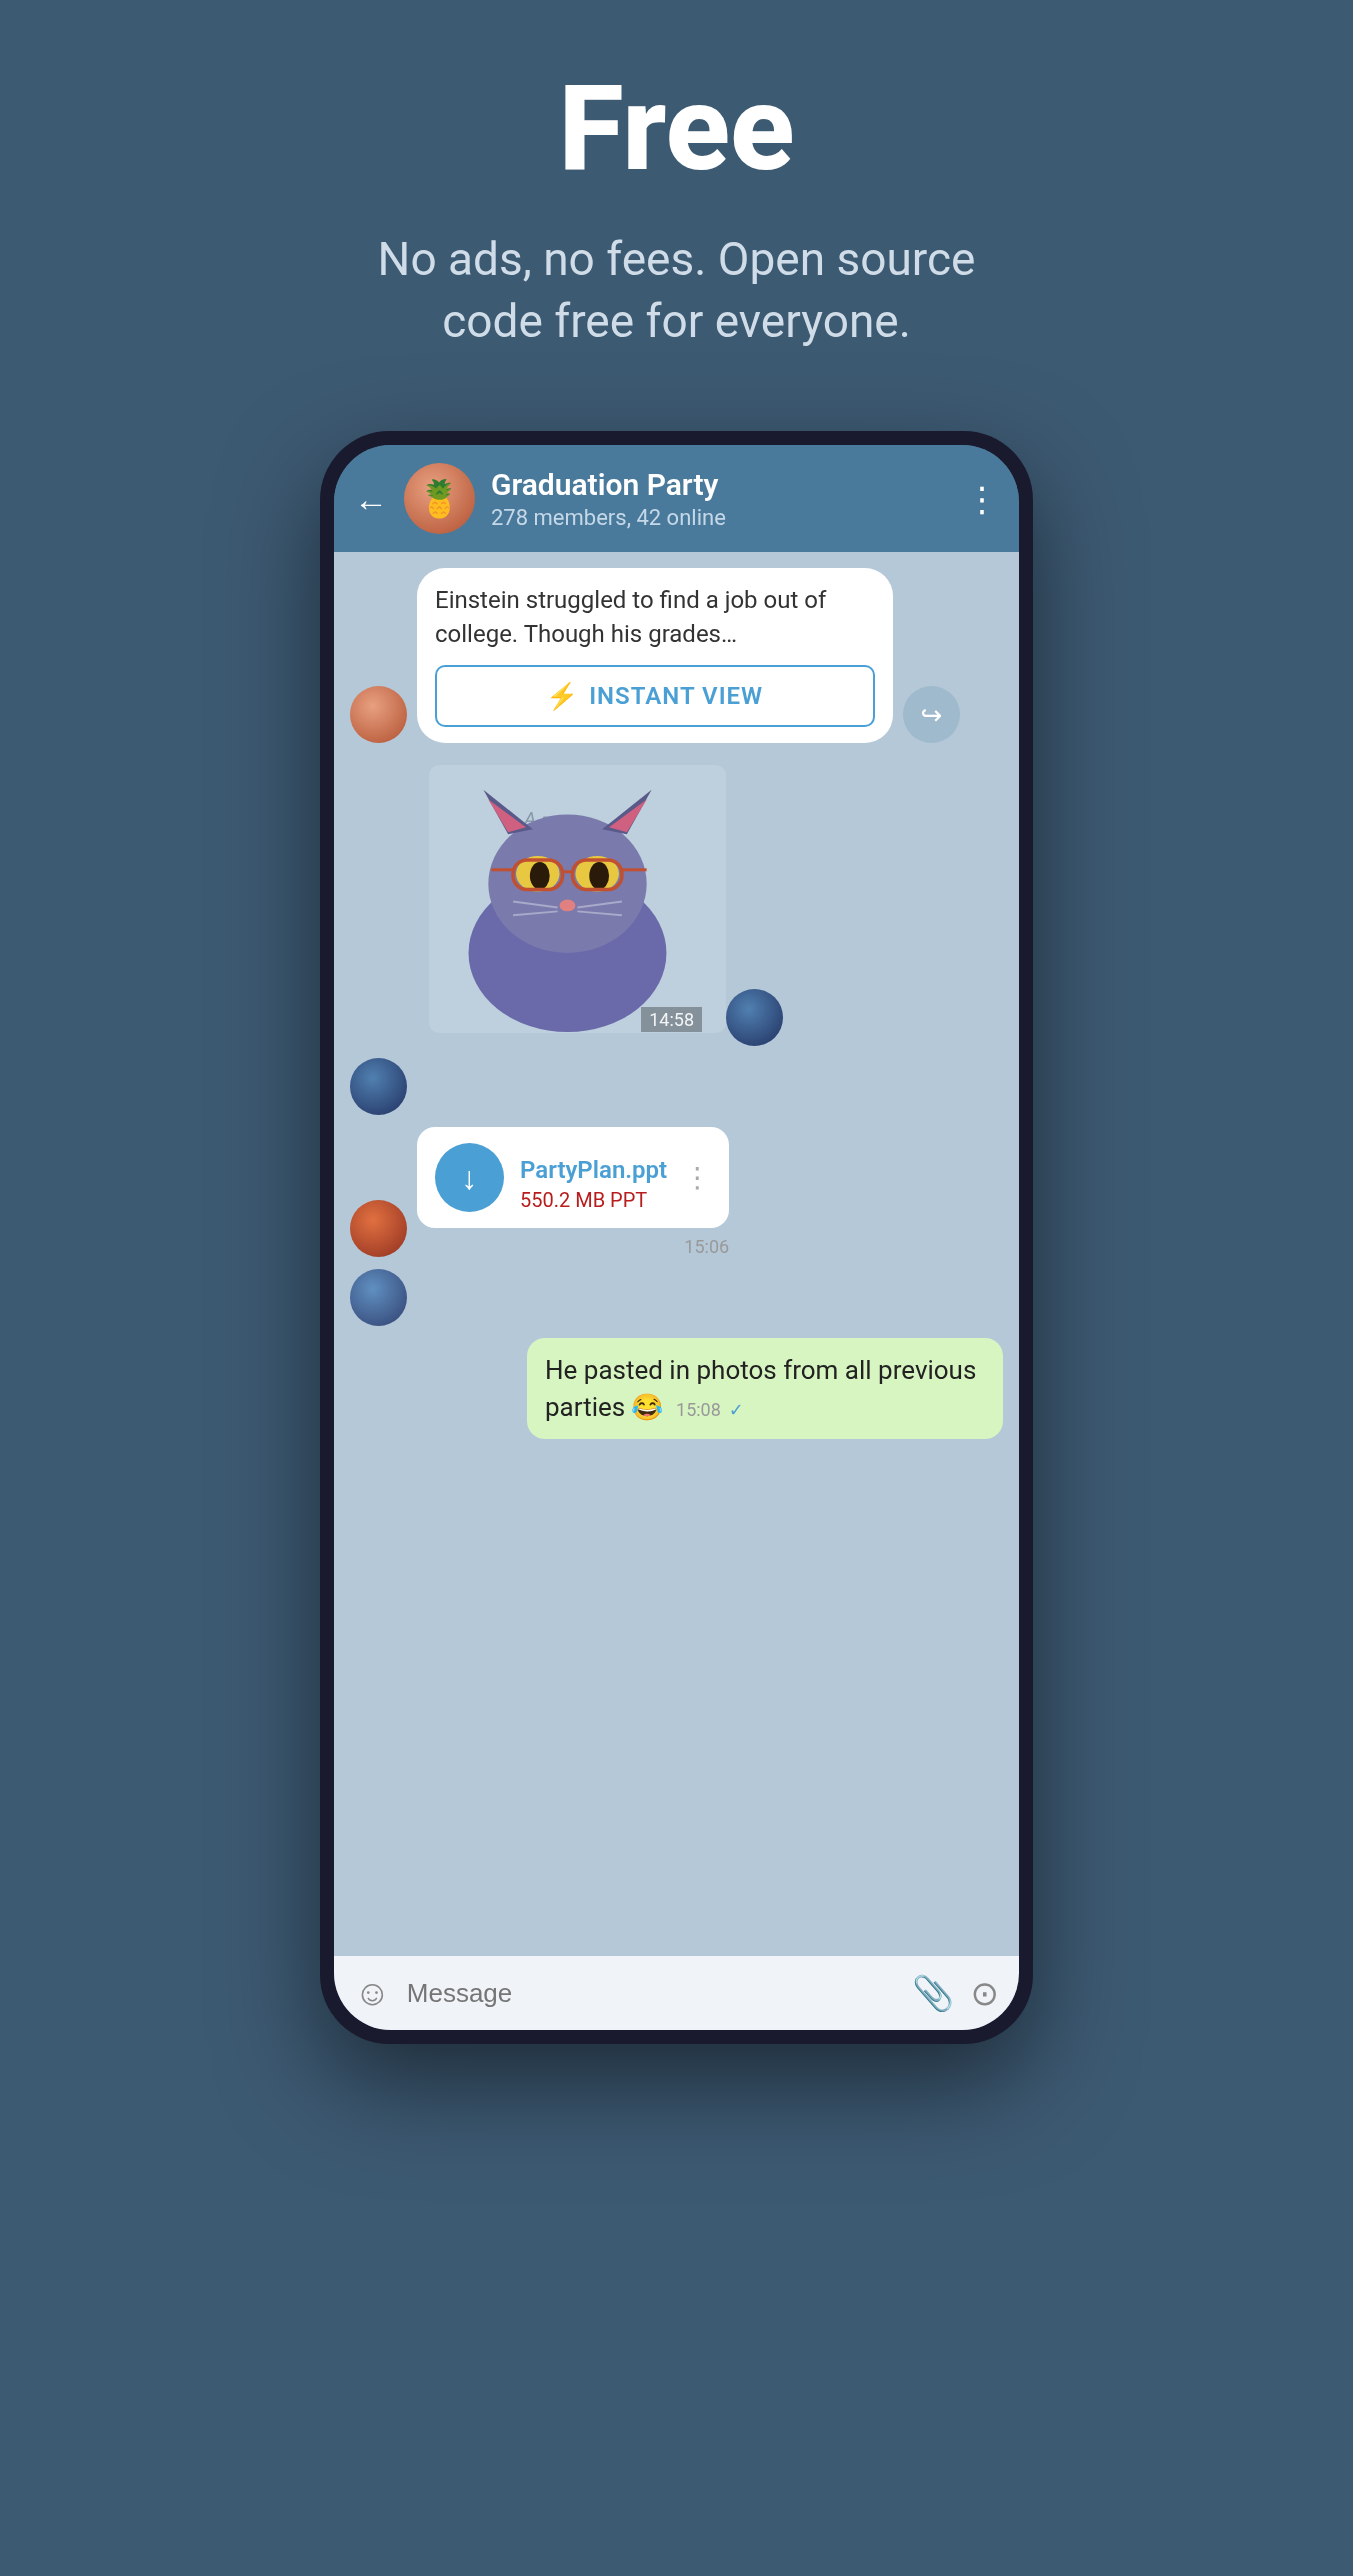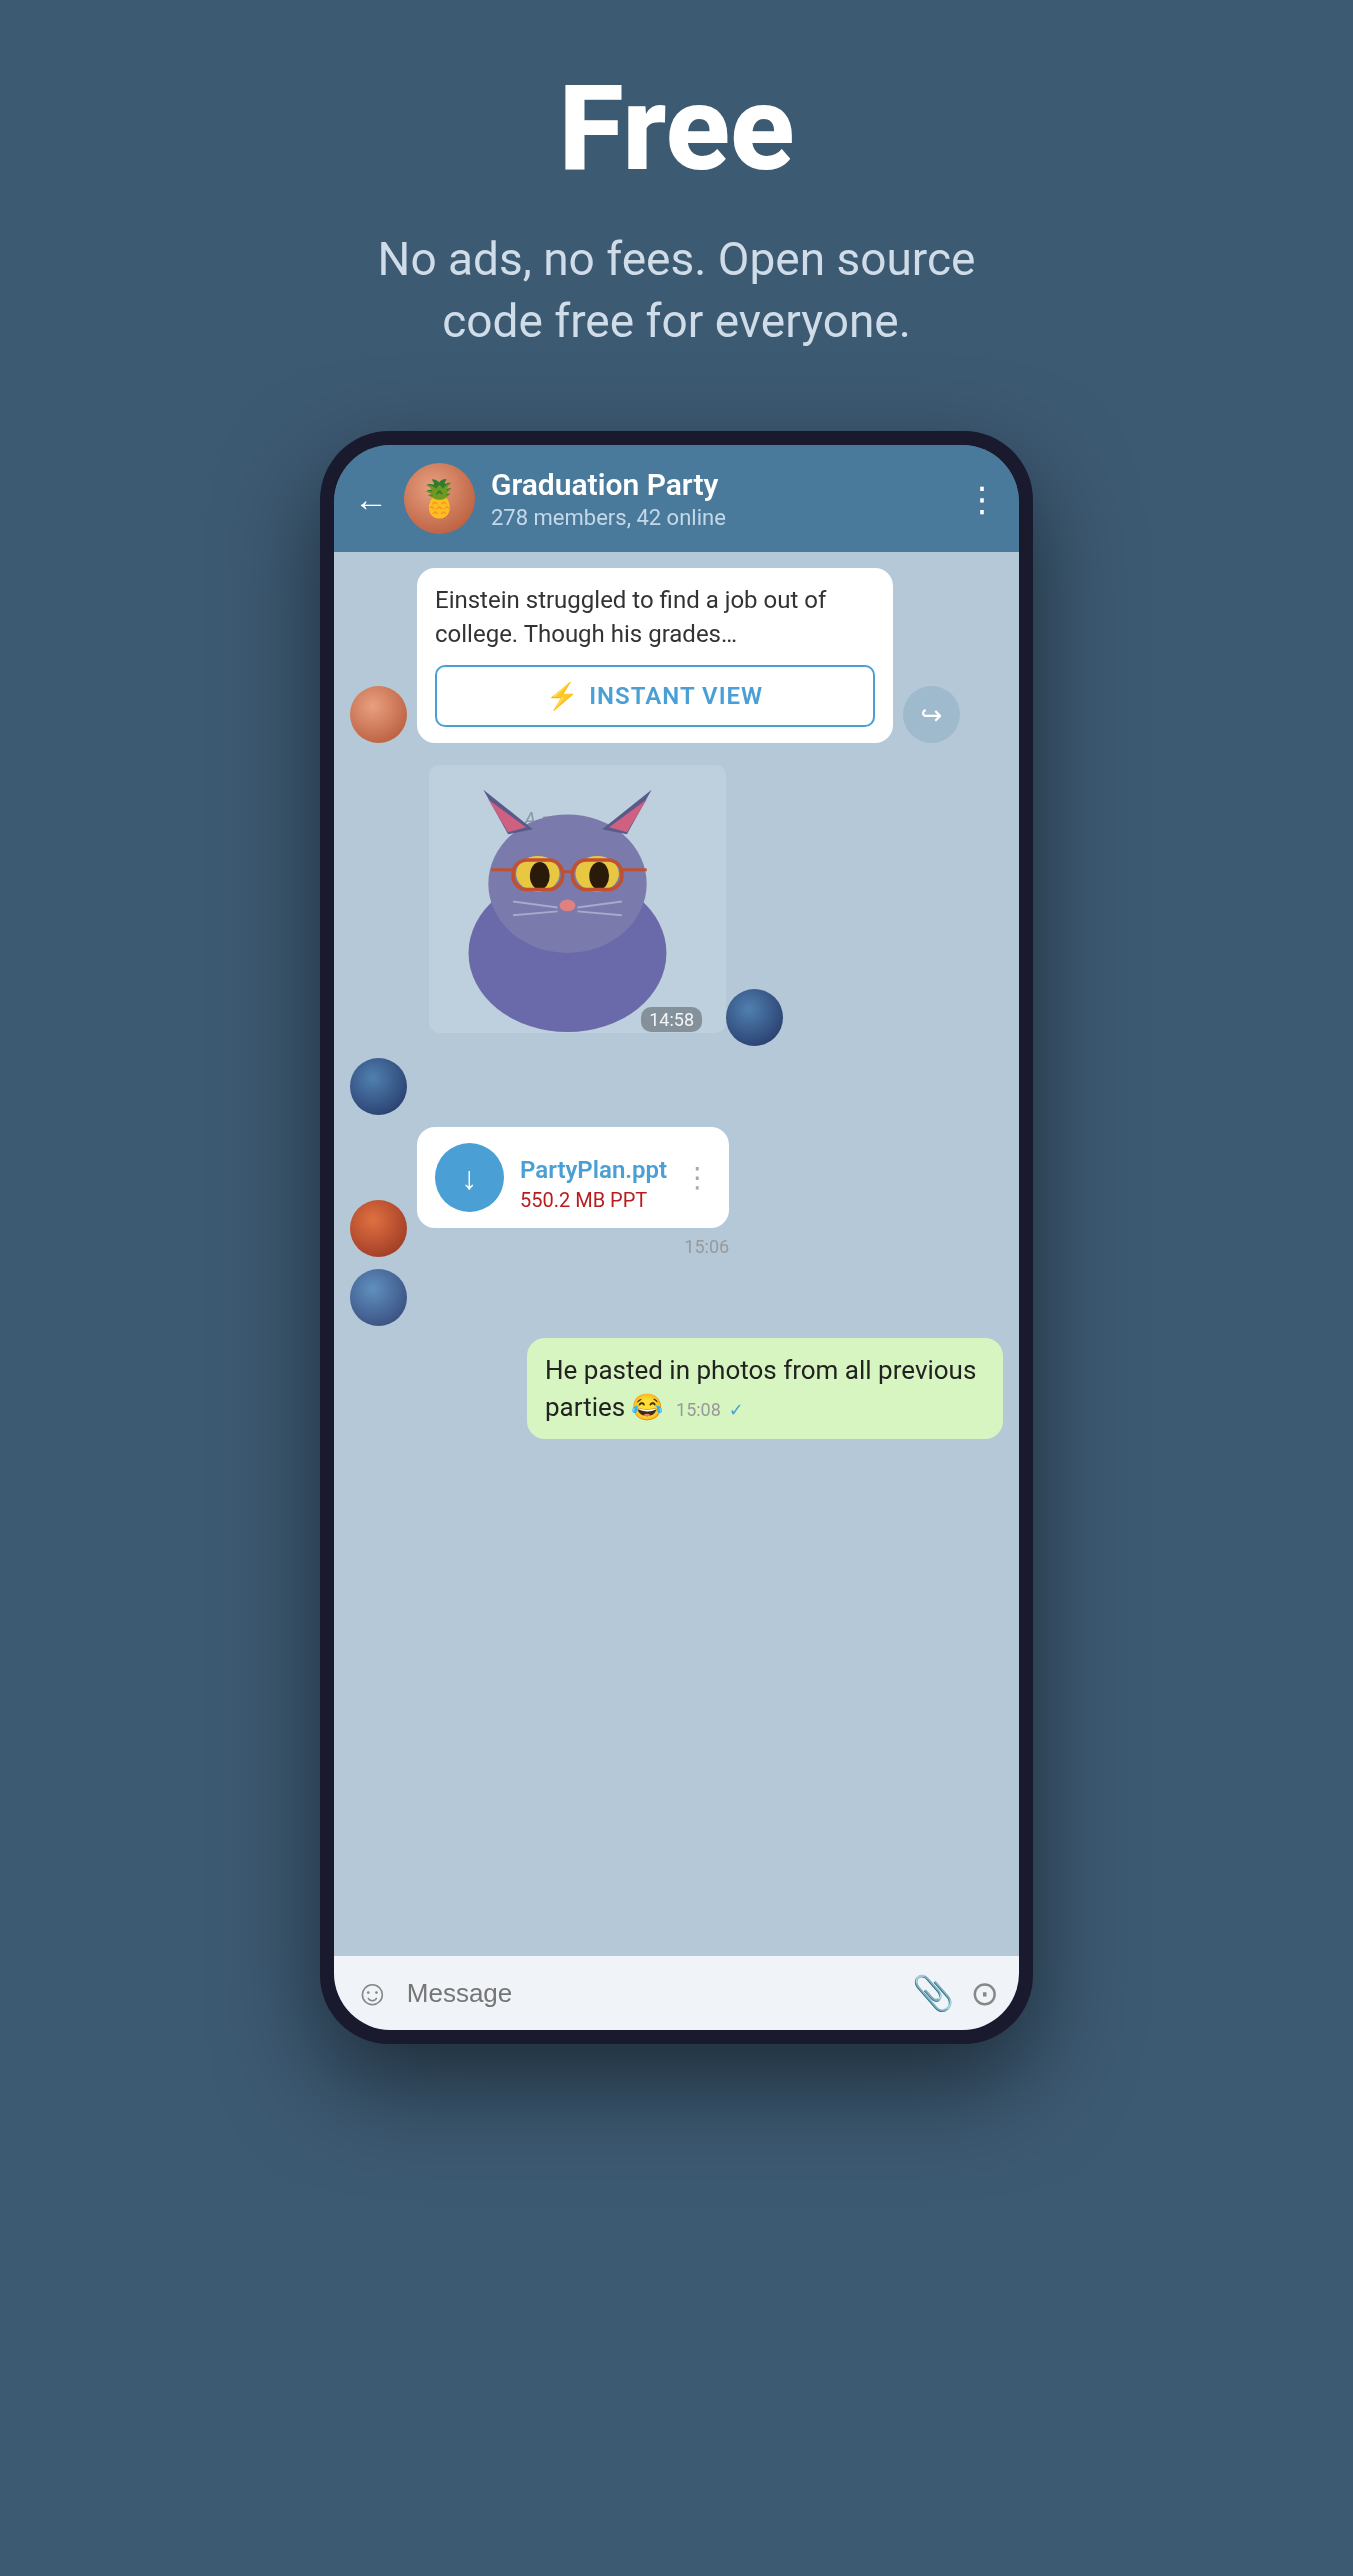--- a/index.html
+++ b/index.html
@@ -146,21 +146,21 @@
       position: relative;
     }
 
     .bubble.green {
       background: #d7f5c1;
     }
 
     
     .instant-view-card {
       background: #ffffff;
-      border-radius: 18px;
+      border-radius: 28px;
       padding: 16px 18px;
       max-width: 476px;
     }
 
     .iv-text {
       font-size: 24px;
       color: #333;
       line-height: 1.4;
       margin-bottom: 14px;
     }
@@ -448,21 +448,21 @@
               <line x1="73" y1="116" x2="95" y2="116" stroke="#c05030" stroke-width="3"></line>
               <line x1="205" y1="116" x2="230" y2="116" stroke="#c05030" stroke-width="3"></line>
 
               <ellipse cx="150" cy="152" rx="8" ry="6" fill="#e08080"></ellipse>
 
               <line x1="160" y1="154" x2="205" y2="148" stroke="rgba(200,200,220,0.6)" stroke-width="2"></line>
               <line x1="160" y1="158" x2="205" y2="162" stroke="rgba(200,200,220,0.6)" stroke-width="2"></line>
               <line x1="140" y1="154" x2="95" y2="148" stroke="rgba(200,200,220,0.6)" stroke-width="2"></line>
               <line x1="140" y1="158" x2="95" y2="162" stroke="rgba(200,200,220,0.6)" stroke-width="2"></line>
             </svg>
-            <div class="sticker-time" style="position:absolute;bottom:14px;right:14px;font-size:18px;color:rgba(255,255,255,0.9);background:rgba(0,0,0,0.3);border-radius:10px;padding:2px 8px;z-index:3;">14:58</div>
+            <div class="sticker-time" style="position:absolute;bottom:14px;right:14px;font-size:18px;color:rgba(255,255,255,0.9);background:rgba(0,0,0,0.3);border-radius:0;padding:2px 8px;z-index:3;">14:58</div>
           </div>
           <div style="display:flex;align-items:flex-end;padding-left:10px;">
             <div class="avatar-small avatar-img-male1" style="width:57px;height:57px;border-radius:50%;flex-shrink:0;"></div>
           </div>
         </div>
 
         <div class="message-row">
           <div class="avatar-small avatar-img-male1" style="width:57px;height:57px;border-radius:50%;flex-shrink:0;"></div>
         </div>
 

